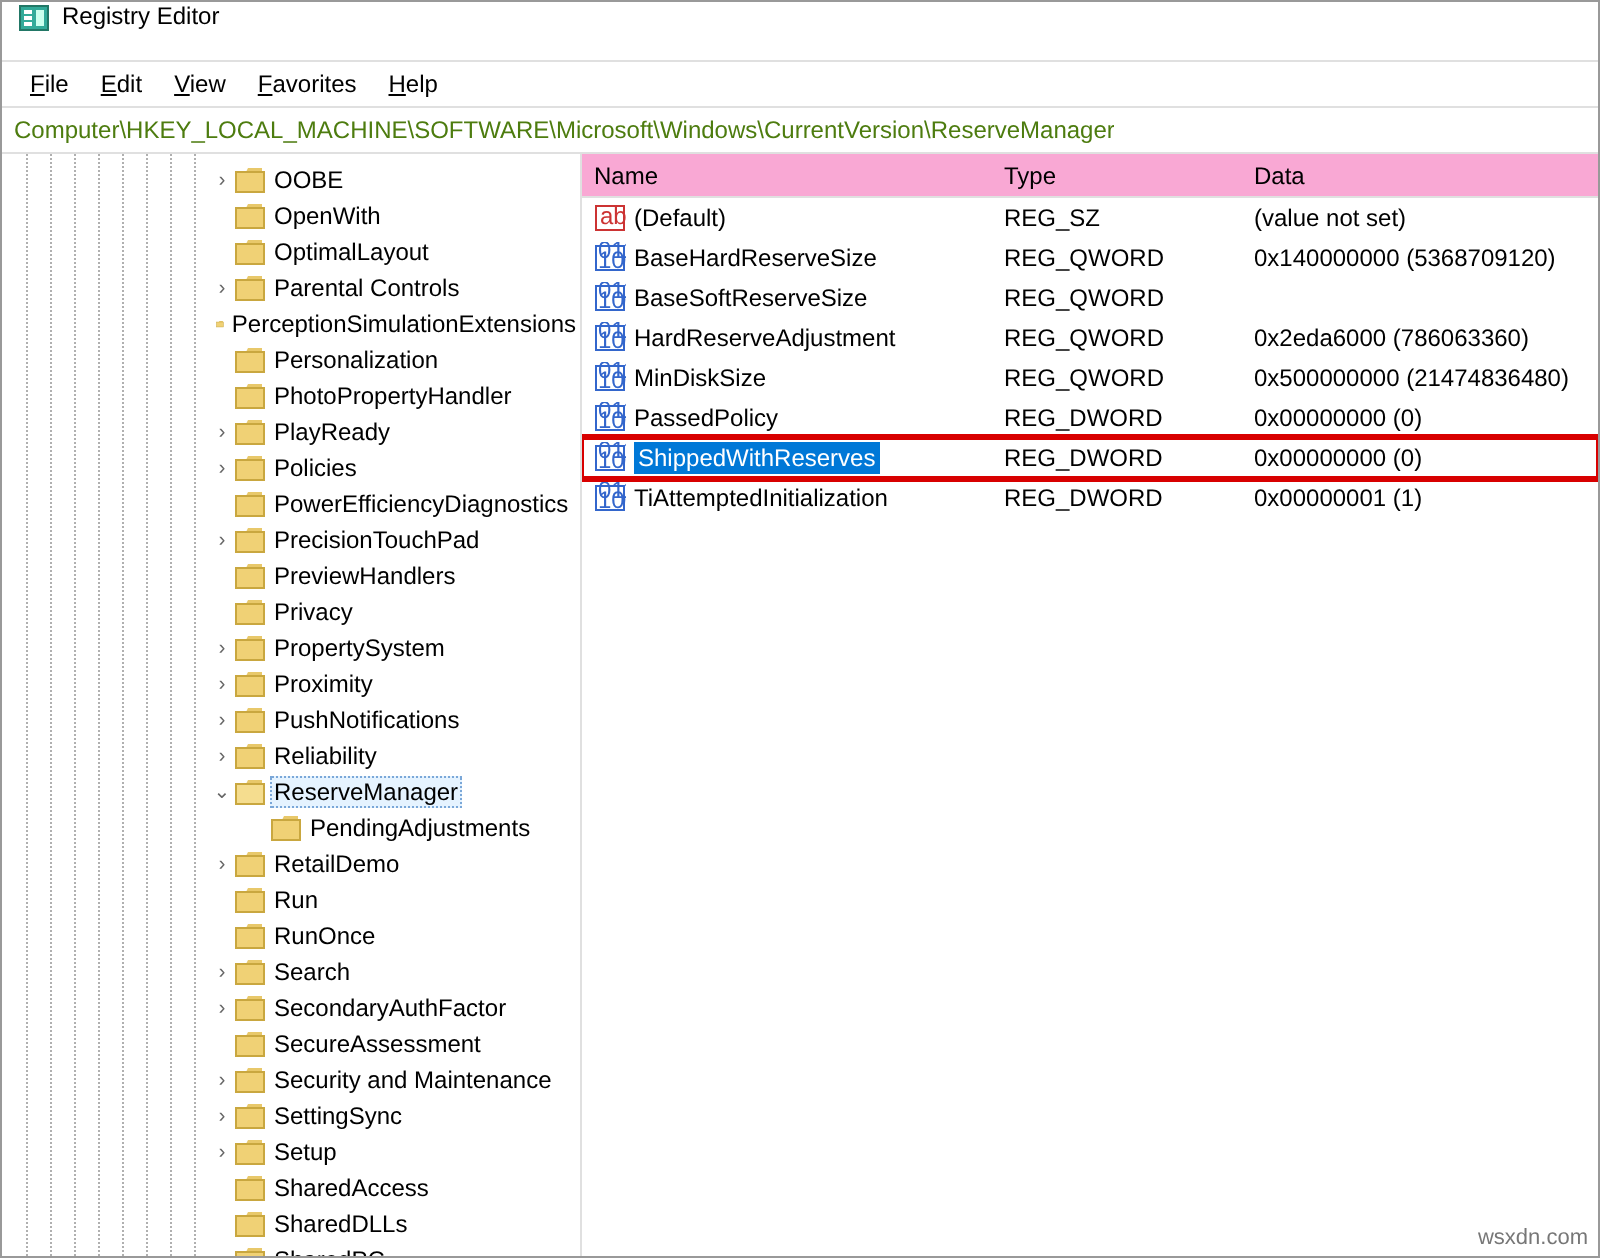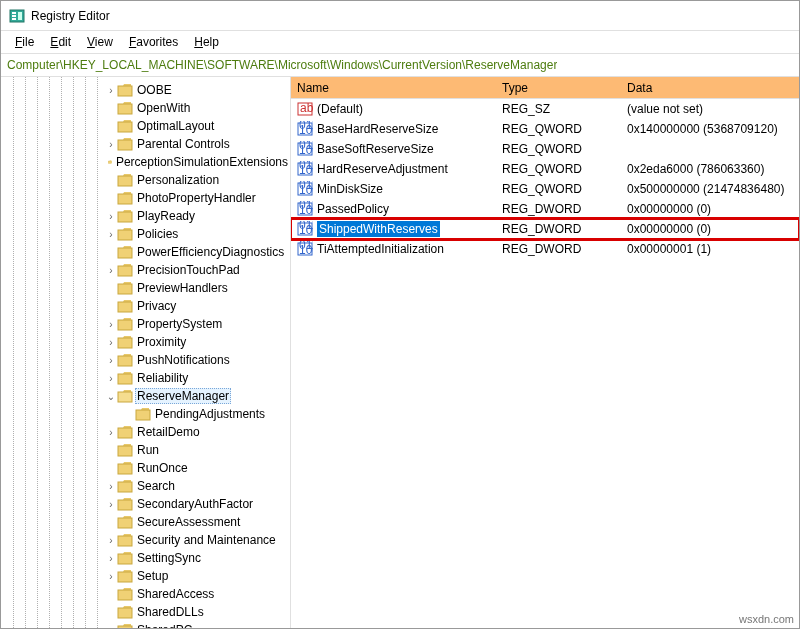--- a/index.html
+++ b/index.html
@@ -1,36 +1,36 @@
 <!DOCTYPE html>
 <html><head>
 <meta charset="utf-8">
 <style>
 * { margin: 0; padding: 0; box-sizing: border-box; font-family: "Segoe UI", Tahoma, sans-serif; font-size: 12px; }
 body { background: #fff; width: 800px; height: 629px; overflow: hidden; display: flex; flex-direction: column; border: 1px solid #999; }
-.titlebar { height: 30px; display: flex; align-items: center; padding: 0 8px; border-bottom: 1px solid #e0e0e0; }
+.titlebar { height: 30px; display: flex; align-items: flex-start; padding: 0 8px; border-bottom: 1px solid #e0e0e0; }
 .titlebar .app-icon { width: 16px; height: 16px; margin-right: 6px; display: inline-flex; }
 .titlebar .title { font-size: 12px; color: #000; }
 .menubar { height: 22px; display: flex; align-items: center; padding: 0 6px; }
 .menubar .menu-item { padding: 2px 8px; cursor: default; }
 .menubar .menu-item span.ul { text-decoration: underline; }
 .addressbar { height: 24px; border-top: 1px solid #e0e0e0; border-bottom: 1px solid #e0e0e0; display: flex; align-items: center; padding: 0 6px; }
 .addressbar .path { font-size: 12px; color: #4d7c0f; white-space: nowrap; overflow: hidden; }
 .content { flex: 1; display: flex; overflow: hidden; }
 .tree-pane { width: 290px; border-right: 1px solid #e0e0e0; overflow: hidden; position: relative; padding-top: 4px; }
 .tree { position: relative; padding-left: 4px; }
 .tree-row { display: flex; align-items: center; height: 18px; font-size: 12px; color: #000; white-space: nowrap; position: relative; }
 .tree-row .chev { width: 12px; display: inline-flex; justify-content: center; color: #666; font-size: 10px; cursor: pointer; }
 .tree-row .folder { width: 16px; height: 14px; margin: 0 2px 0 0; display: inline-flex; }
 .tree-row .label { padding: 0 2px; }
 .tree-row.selected .label { background: #e5f3ff; border: 1px dotted #7aa7d8; padding: 0 1px; }
 .tree-lines { position: absolute; left: 0; top: 0; bottom: 0; width: 110px; pointer-events: none; }
 .vline { position: absolute; top: 0; bottom: 0; border-left: 1px dotted #b0b0b0; }
 .list-pane { flex: 1; overflow: auto; }
-.list-header { display: flex; height: 22px; align-items: center; border-bottom: 1px solid #e0e0e0; background: #fdba74; }
+.list-header { display: flex; height: 22px; align-items: center; border-bottom: 1px solid #e0e0e0; background: #f9a8d4; }
 .list-header .col { padding: 2px 6px; font-size: 12px; color: #000; border-right: 1px solid transparent; }
 .col-name { width: 205px; }
 .col-type { width: 125px; }
 .col-data { flex: 1; }
 .list-body { }
 .list-row { display: flex; height: 20px; align-items: center; font-size: 12px; position: relative; }
 .list-row .cell { padding: 0 6px; white-space: nowrap; overflow: hidden; }
 .list-row .cell.name { width: 205px; display: flex; align-items: center; gap: 4px; }
 .list-row .cell.type { width: 125px; }
 .list-row .cell.data { flex: 1; }

